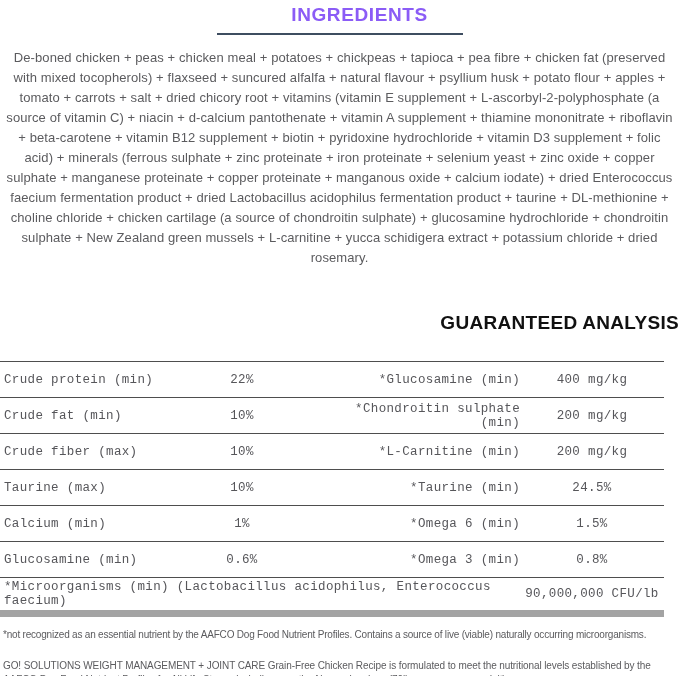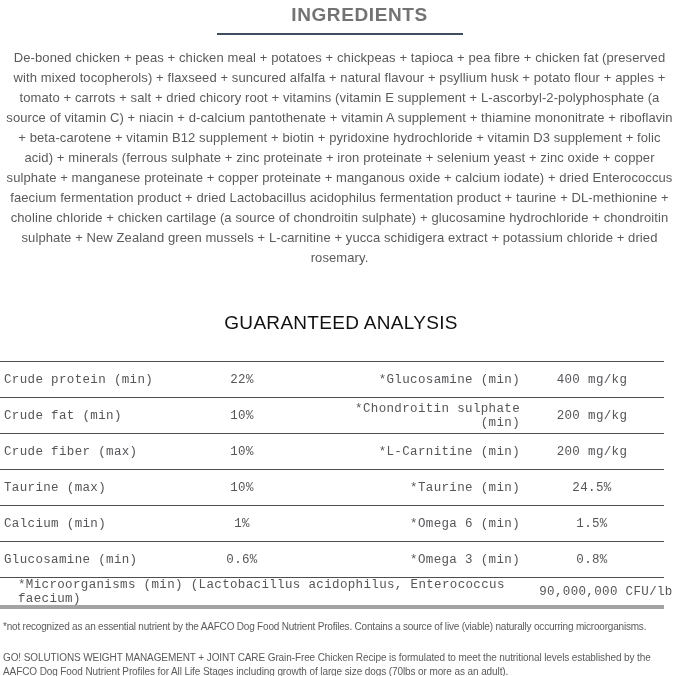--- a/index.html
+++ b/index.html
@@ -12,43 +12,43 @@
     color: #5b5b5e;
   }
   .page { position: relative; width: 679px; height: 676px; background: #fff; }
 
   .ing-title {
     margin-top: 4px;
     text-align: center;
     font-size: 19px;
     font-weight: bold;
     letter-spacing: 0.6px;
-    color: #737373;
+    color: #8b5cf6;
     padding-left: 40px;
   }
   .accent-rule {
     width: 246px;
     height: 2px;
     background: #3e4d60;
     margin: 7px auto 0 auto;
   }
   .ing-text {
     margin: 13px 6px 0 6px;
     text-align: center;
     font-size: 13px;
     line-height: 20px;
     letter-spacing: 0.1px;
     color: #5b5b5e;
   }
 
   .ga-title {
     margin: 44px 0 0 3px;
-    text-align: center;
+    text-align: right;
     font-size: 19px;
-    font-weight: normal;
+    font-weight: bold;
     letter-spacing: 0.3px;
     color: #111111;
   }
 
   .ga-table {
     margin-top: 27px;
     width: 664px;
     font-size: 12.5px;
     letter-spacing: 0.35px;
     color: #56565a;
@@ -62,24 +62,24 @@
     border-top: 1px solid #4e4e4e;
     padding-left: 4px;
   }
   .ga-label { text-align: left; }
   .ga-label-right { padding-left: 36px; text-align: right; }
   .ga-value { text-align: center; }
   .ga-row-full {
     display: grid;
     grid-template-columns: 516px 144px;
     align-items: center;
-    height: 32px;
+    height: 40px;
     border-top: 1px solid #4e4e4e;
-    border-bottom: 4px solid #a3a3a3;
-    padding-left: 18px;
+    border-bottom: 7px solid #a3a3a3;
+    padding-left: 4px;
   }
 
   .footnote {
     margin: 12px 0 0 3px;
     font-size: 10px;
     letter-spacing: -0.2px;
     white-space: nowrap;
     color: #5b5b5e;
   }
   .statement {

